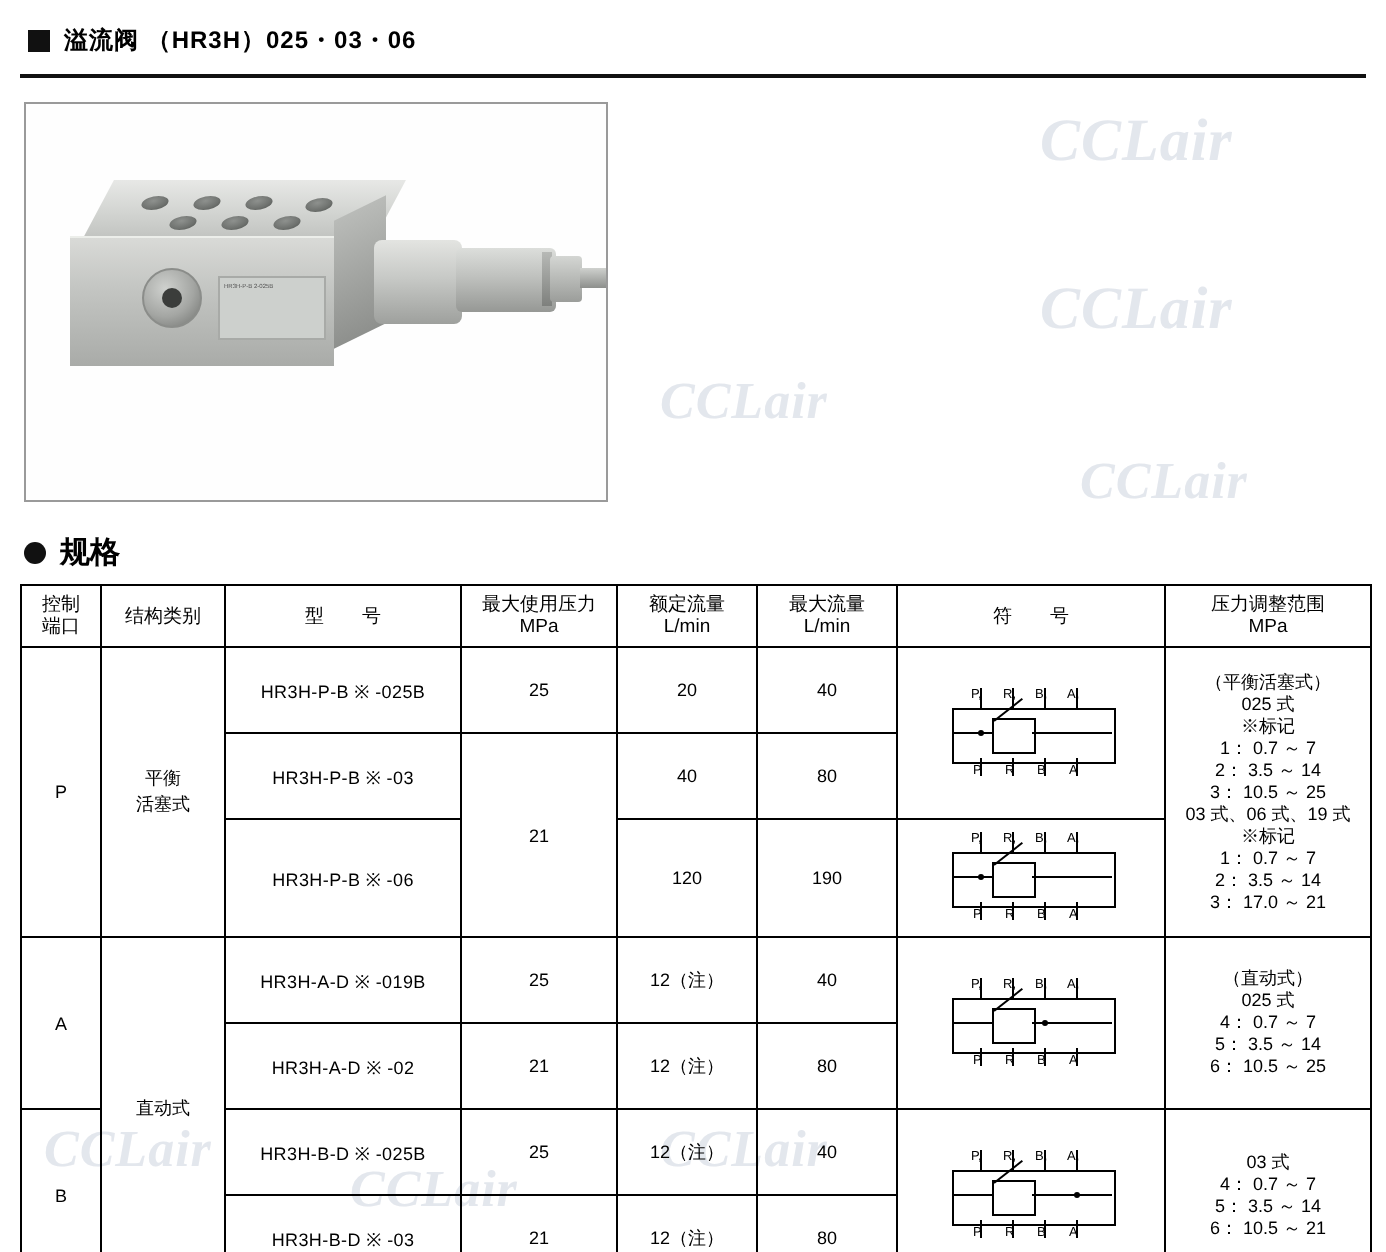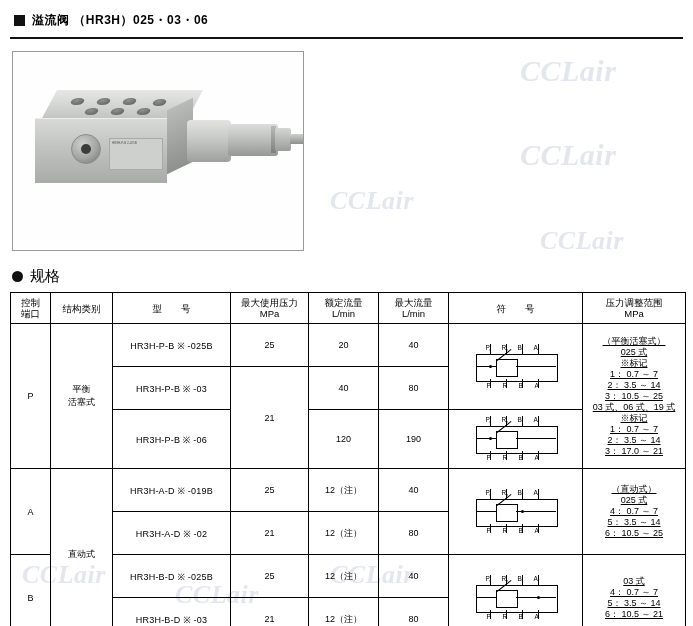--- a/index.html
+++ b/index.html
@@ -168,21 +168,21 @@
     display: flex;
     align-items: center;
     margin: 16px 0 6px 12px;
   }
   .dot {
     width: 11px; height: 11px;
     border-radius: 50%;
     background: #111;
     margin-right: 7px;
   }
-  .spec-text { font-size: 15px; font-weight: normal; }
+  .spec-text { font-size: 15px; font-weight: bold; }
 
   
   table.spec {
     border-collapse: collapse;
     margin: 0 8px 0 10px;
     width: 675px;
     table-layout: fixed;
   }
   table.spec td, table.spec th {
     border: 1px solid #000;
@@ -207,21 +207,20 @@
   .c-symbol { width: 134px; }
   .c-range  { width: 103px; }
 
   .model-cell { font-size: 8.5px; letter-spacing: .2px; height: 38px; }
   .range-cell {
     text-align: left;
     font-size: 8px;
     line-height: 11px;
     padding: 3px 4px;
     vertical-align: top;
-    text-decoration: underline;
   }
   .range-cell .ctr { text-align: center; }
   .sym-cell { padding: 3px; height: 54px; }
 
   
   .sym {
     position: relative;
     width: 112px;
     height: 46px;
     margin: 0 auto;

